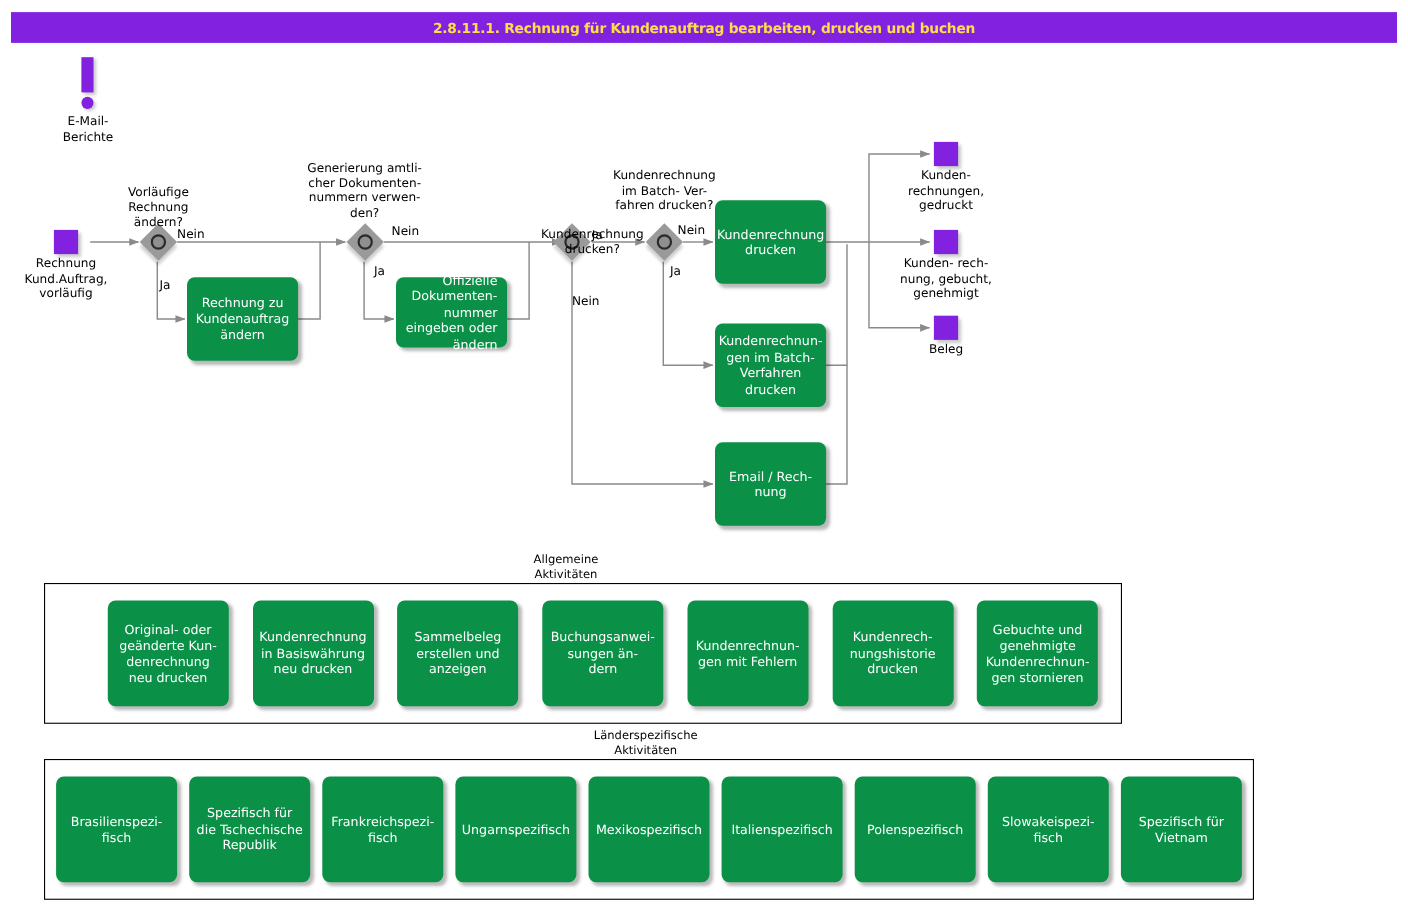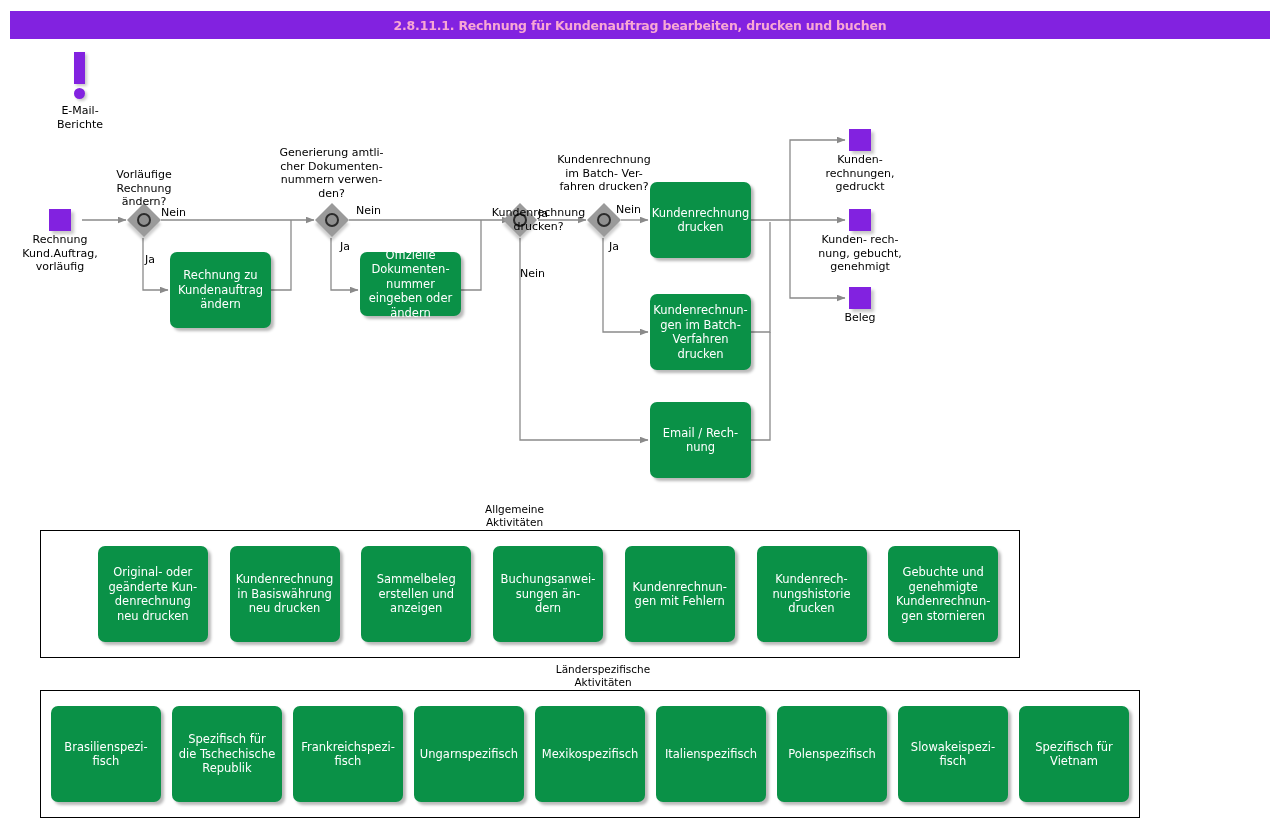--- a/index.html
+++ b/index.html
@@ -22,21 +22,21 @@
     position: absolute;
     left: 10px; top: 11px;
     width: 1260px; height: 28px;
     background: #8222e0;
     display: flex;
     align-items: center;
     justify-content: center;
     box-sizing: border-box;
   }
   .titlebar .ttl {
-    color: #f9a8d4;
+    color: #fde047;
     font-size: 12.5px;
     font-weight: bold;
     font-family: "DejaVu Sans", "Liberation Sans", sans-serif;
     letter-spacing: -0.2px;
     white-space: nowrap;
   }
 
   
   #edges {
     position: absolute;
@@ -242,21 +242,21 @@
     <div class="dec-dia"></div>
     <div class="dec-ring"></div>
   </div>
   <div class="dec-label" style="left:263px; top:146px; width:137px;">Generierung   amtli-
 cher   Dokumenten-
 nummern   verwen-
 den?</div>
   <div class="edge-label" style="left:356px; top:204px;">Nein</div>
   <div class="edge-label" style="left:340px; top:240px;">Ja</div>
 
-  <div class="node fn" style="left:360px; top:252px; width:101px; height:64px;">
+  <div class="node fn" style="left:360px; top:252px; width:101px; height:64px;text-align:right;">
     <span style="white-space:pre-line;">Offizielle
 Dokumenten-
 nummer
 eingeben oder
 ändern</span>
   </div>
 
   <div class="dec-wrap" style="left:502px; top:202px;">
     <div class="dec-dia"></div>
     <div class="dec-ring"></div>
@@ -347,21 +347,21 @@
 drucken</span>
     </div>
     <div class="fn" style="width:100px; height:88px;">
       <span style="white-space:pre-line;">Gebuchte und
 genehmigte
 Kundenrechnun-
 gen stornieren</span>
     </div>
   </div>
 
-  <div class="group-title" style="left:536px; top:663px; width:130px;">Länderspezifische
+  <div class="group-title" style="left:520px; top:663px; width:130px;">Länderspezifische
 Aktivitäten</div>
   <div class="group-box" style="left:40px; top:690px; width:1100px; height:128px;"></div>
   <div class="group-inner" style="left:40px; top:690px; width:1100px; height:128px; justify-content:space-evenly;">
     <div class="fn" style="width:100px; height:88px;">
       <span style="white-space:pre-line;">Brasilienspezi-
 fisch</span>
     </div>
     <div class="fn" style="width:100px; height:88px;">
       <span style="white-space:pre-line;">Spezifisch für
 die Tschechische

